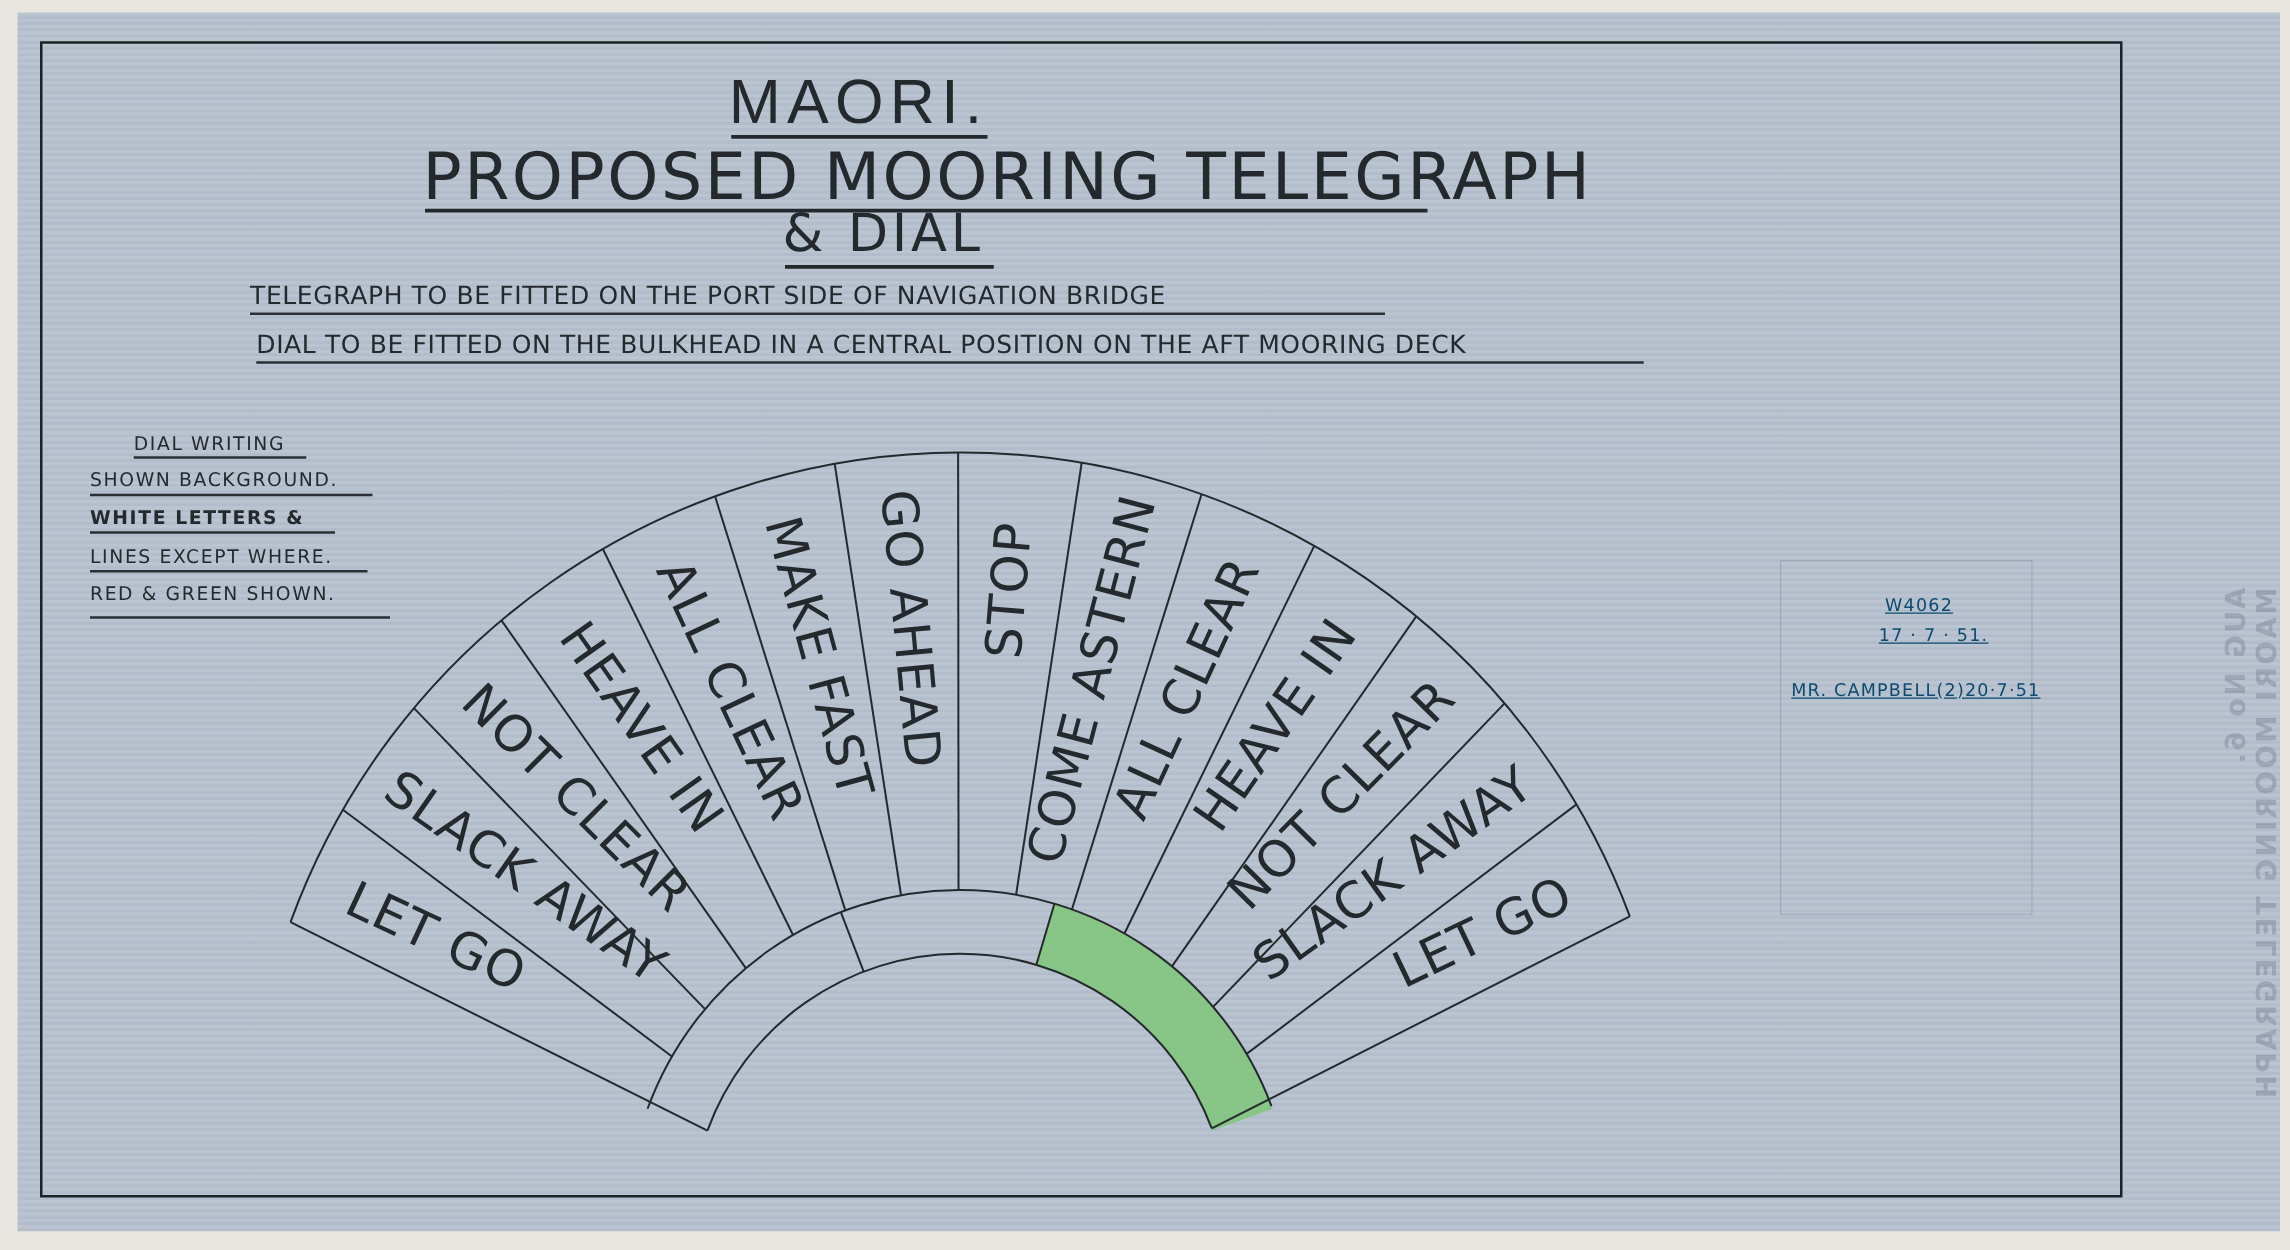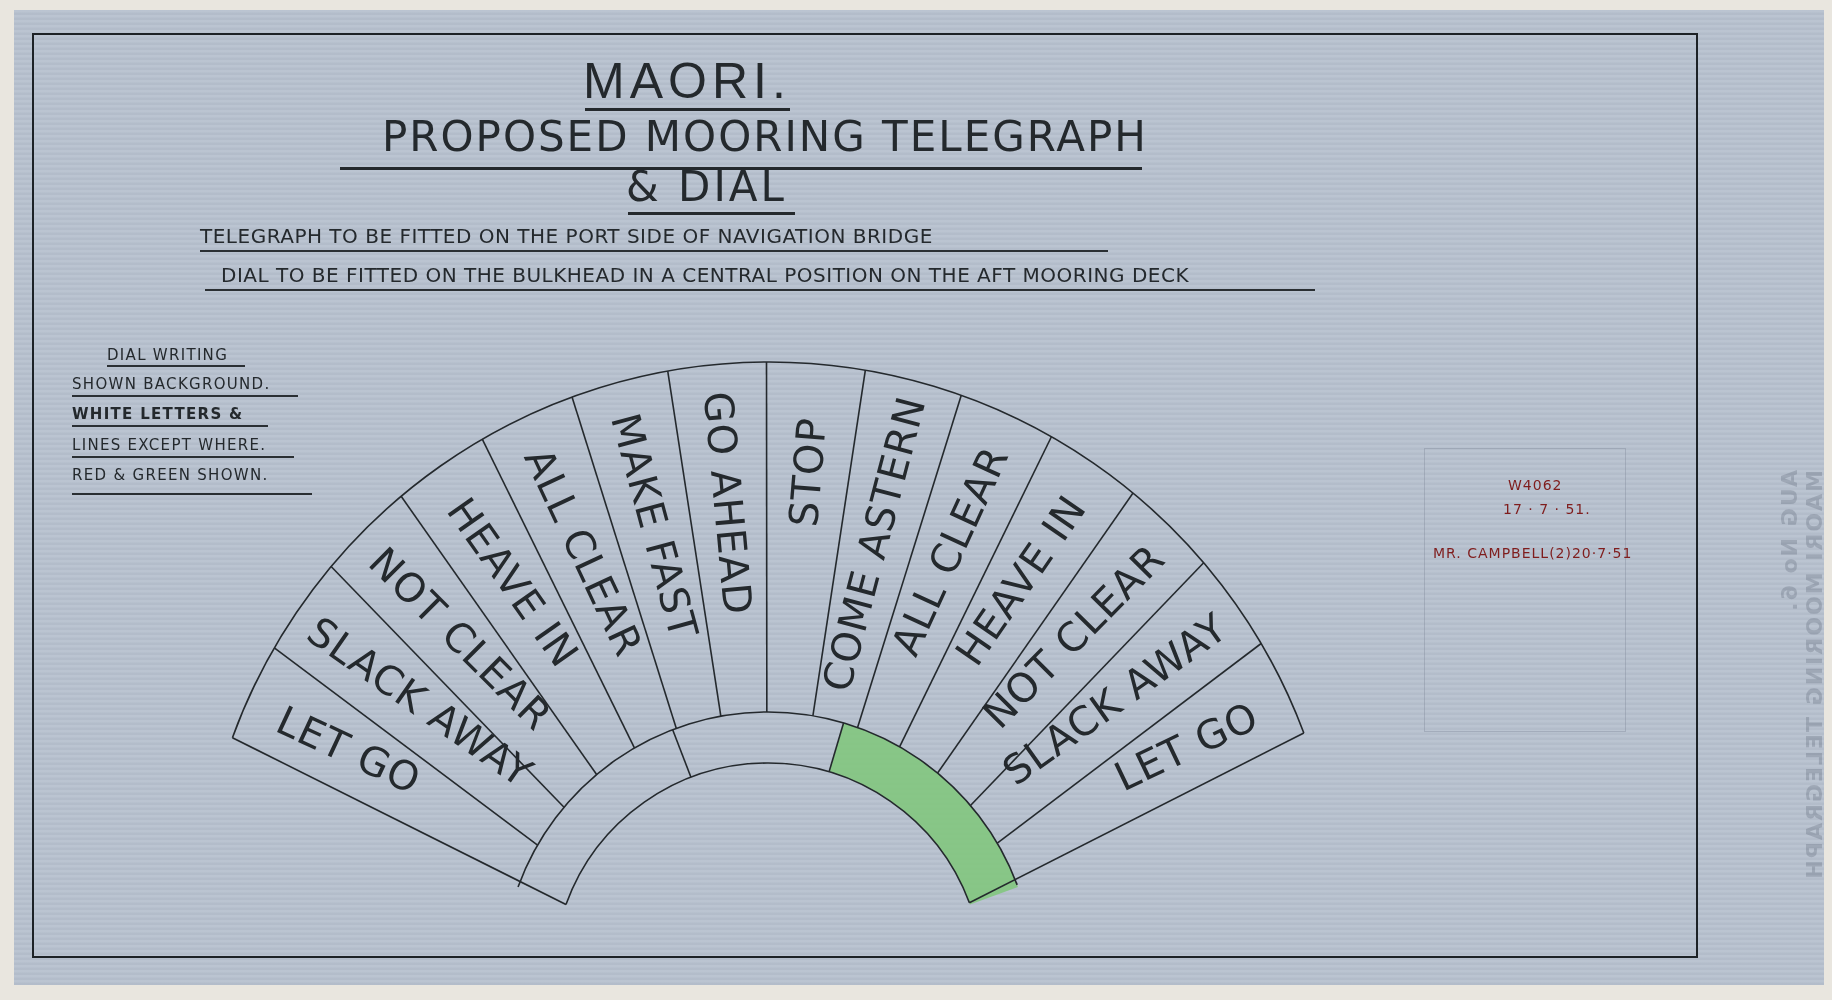--- a/index.html
+++ b/index.html
@@ -15,29 +15,29 @@
     background-image: repeating-linear-gradient(180deg, rgba(255,255,255,0.05) 0px, rgba(255,255,255,0.05) 2px, rgba(0,0,0,0.025) 3px, rgba(0,0,0,0.025) 5px);
   }
   .frame {
     position: absolute; left: 32px; top: 33px; width: 1666px; height: 925px;
     border: 2px solid #1d2226; box-sizing: border-box;
   }
   .txt { position: absolute; color: #24292d; white-space: nowrap; letter-spacing: 1px; }
   .ul { position: absolute; height: 3px; background: #24292d; }
   .ul-thin { position: absolute; height: 2px; background: #2a2f33; }
   #title-main { left: 583px; top: 52px; font-size: 50px; letter-spacing: 5px; font-family: Liberation Sans, sans-serif; font-weight: normal; }
-  #title-sub { left: 338px; top: 112px; font-size: 42px; letter-spacing: 2px; margin-left: 44px; }
+  #title-sub { left: 338px; top: 112px; font-size: 52px; letter-spacing: 2px; }
   #title-dial { left: 626px; top: 162px; font-size: 42px; letter-spacing: 3px; }
   .inst { font-size: 20px; letter-spacing: 0.5px; }
   .note { font-size: 15px; letter-spacing: 1.3px; }
   .stamp {
     position: absolute; left: 1424px; top: 448px; width: 200px; height: 282px;
     border: 1px solid rgba(120,130,145,0.35);
   }
-  .stamp-txt { position: absolute; font-size: 14px; color: #7f1d1d; letter-spacing: 1px; white-space: nowrap; }
+  .stamp-txt { position: absolute; font-size: 14px; color: #0c4a6e; letter-spacing: 1px; white-space: nowrap; text-decoration: underline; }
   .bleed {
     position: absolute; left: 1722px; top: 470px; width: 110px; height: 360px;
     color: rgba(60,70,85,0.22); font-size: 22px; font-weight: bold; letter-spacing: 2px;
   }
   .bleed span { position: absolute; transform-origin: 0 0; white-space: nowrap; }
   svg { position: absolute; left: 0; top: 0; }
 </style>
 </head>
 <body>
 
@@ -46,21 +46,21 @@
 
 <div class="txt" id="title-main">MAORI.</div>
 <div class="ul" style="left:585px;top:108px;width:205px;"></div>
 <div class="txt" id="title-sub">PROPOSED MOORING TELEGRAPH</div>
 <div class="ul" style="left:340px;top:167px;width:802px;"></div>
 <div class="txt" id="title-dial">&amp; DIAL</div>
 <div class="ul" style="left:628px;top:212px;width:167px;"></div>
 
 <div class="txt inst" style="left:200px;top:224px;">TELEGRAPH TO BE FITTED ON THE PORT SIDE OF NAVIGATION BRIDGE</div>
 <div class="ul-thin" style="left:200px;top:250px;width:908px;"></div>
-<div class="txt inst" style="left:205px;top:263px;margin-left:16px;">DIAL TO BE FITTED ON THE BULKHEAD IN A CENTRAL POSITION ON THE AFT MOORING DECK</div>
+<div class="txt inst" style="left:205px;top:263px;">DIAL TO BE FITTED ON THE BULKHEAD IN A CENTRAL POSITION ON THE AFT MOORING DECK</div>
 <div class="ul-thin" style="left:205px;top:289px;width:1110px;"></div>
 
 <div class="txt note" style="left:107px;top:346px;text-align:center;">DIAL WRITING</div>
 <div class="ul-thin" style="left:107px;top:365px;width:138px;"></div>
 <div class="txt note" style="left:72px;top:375px;">SHOWN BACKGROUND.</div>
 <div class="ul-thin" style="left:72px;top:395px;width:226px;"></div>
 <div class="txt note" style="left:72px;top:405px;font-weight:bold;">WHITE LETTERS      &amp;</div>
 <div class="ul-thin" style="left:72px;top:425px;width:196px;"></div>
 <div class="txt note" style="left:72px;top:436px;">LINES  EXCEPT  WHERE.</div>
 <div class="ul-thin" style="left:72px;top:456px;width:222px;"></div>

